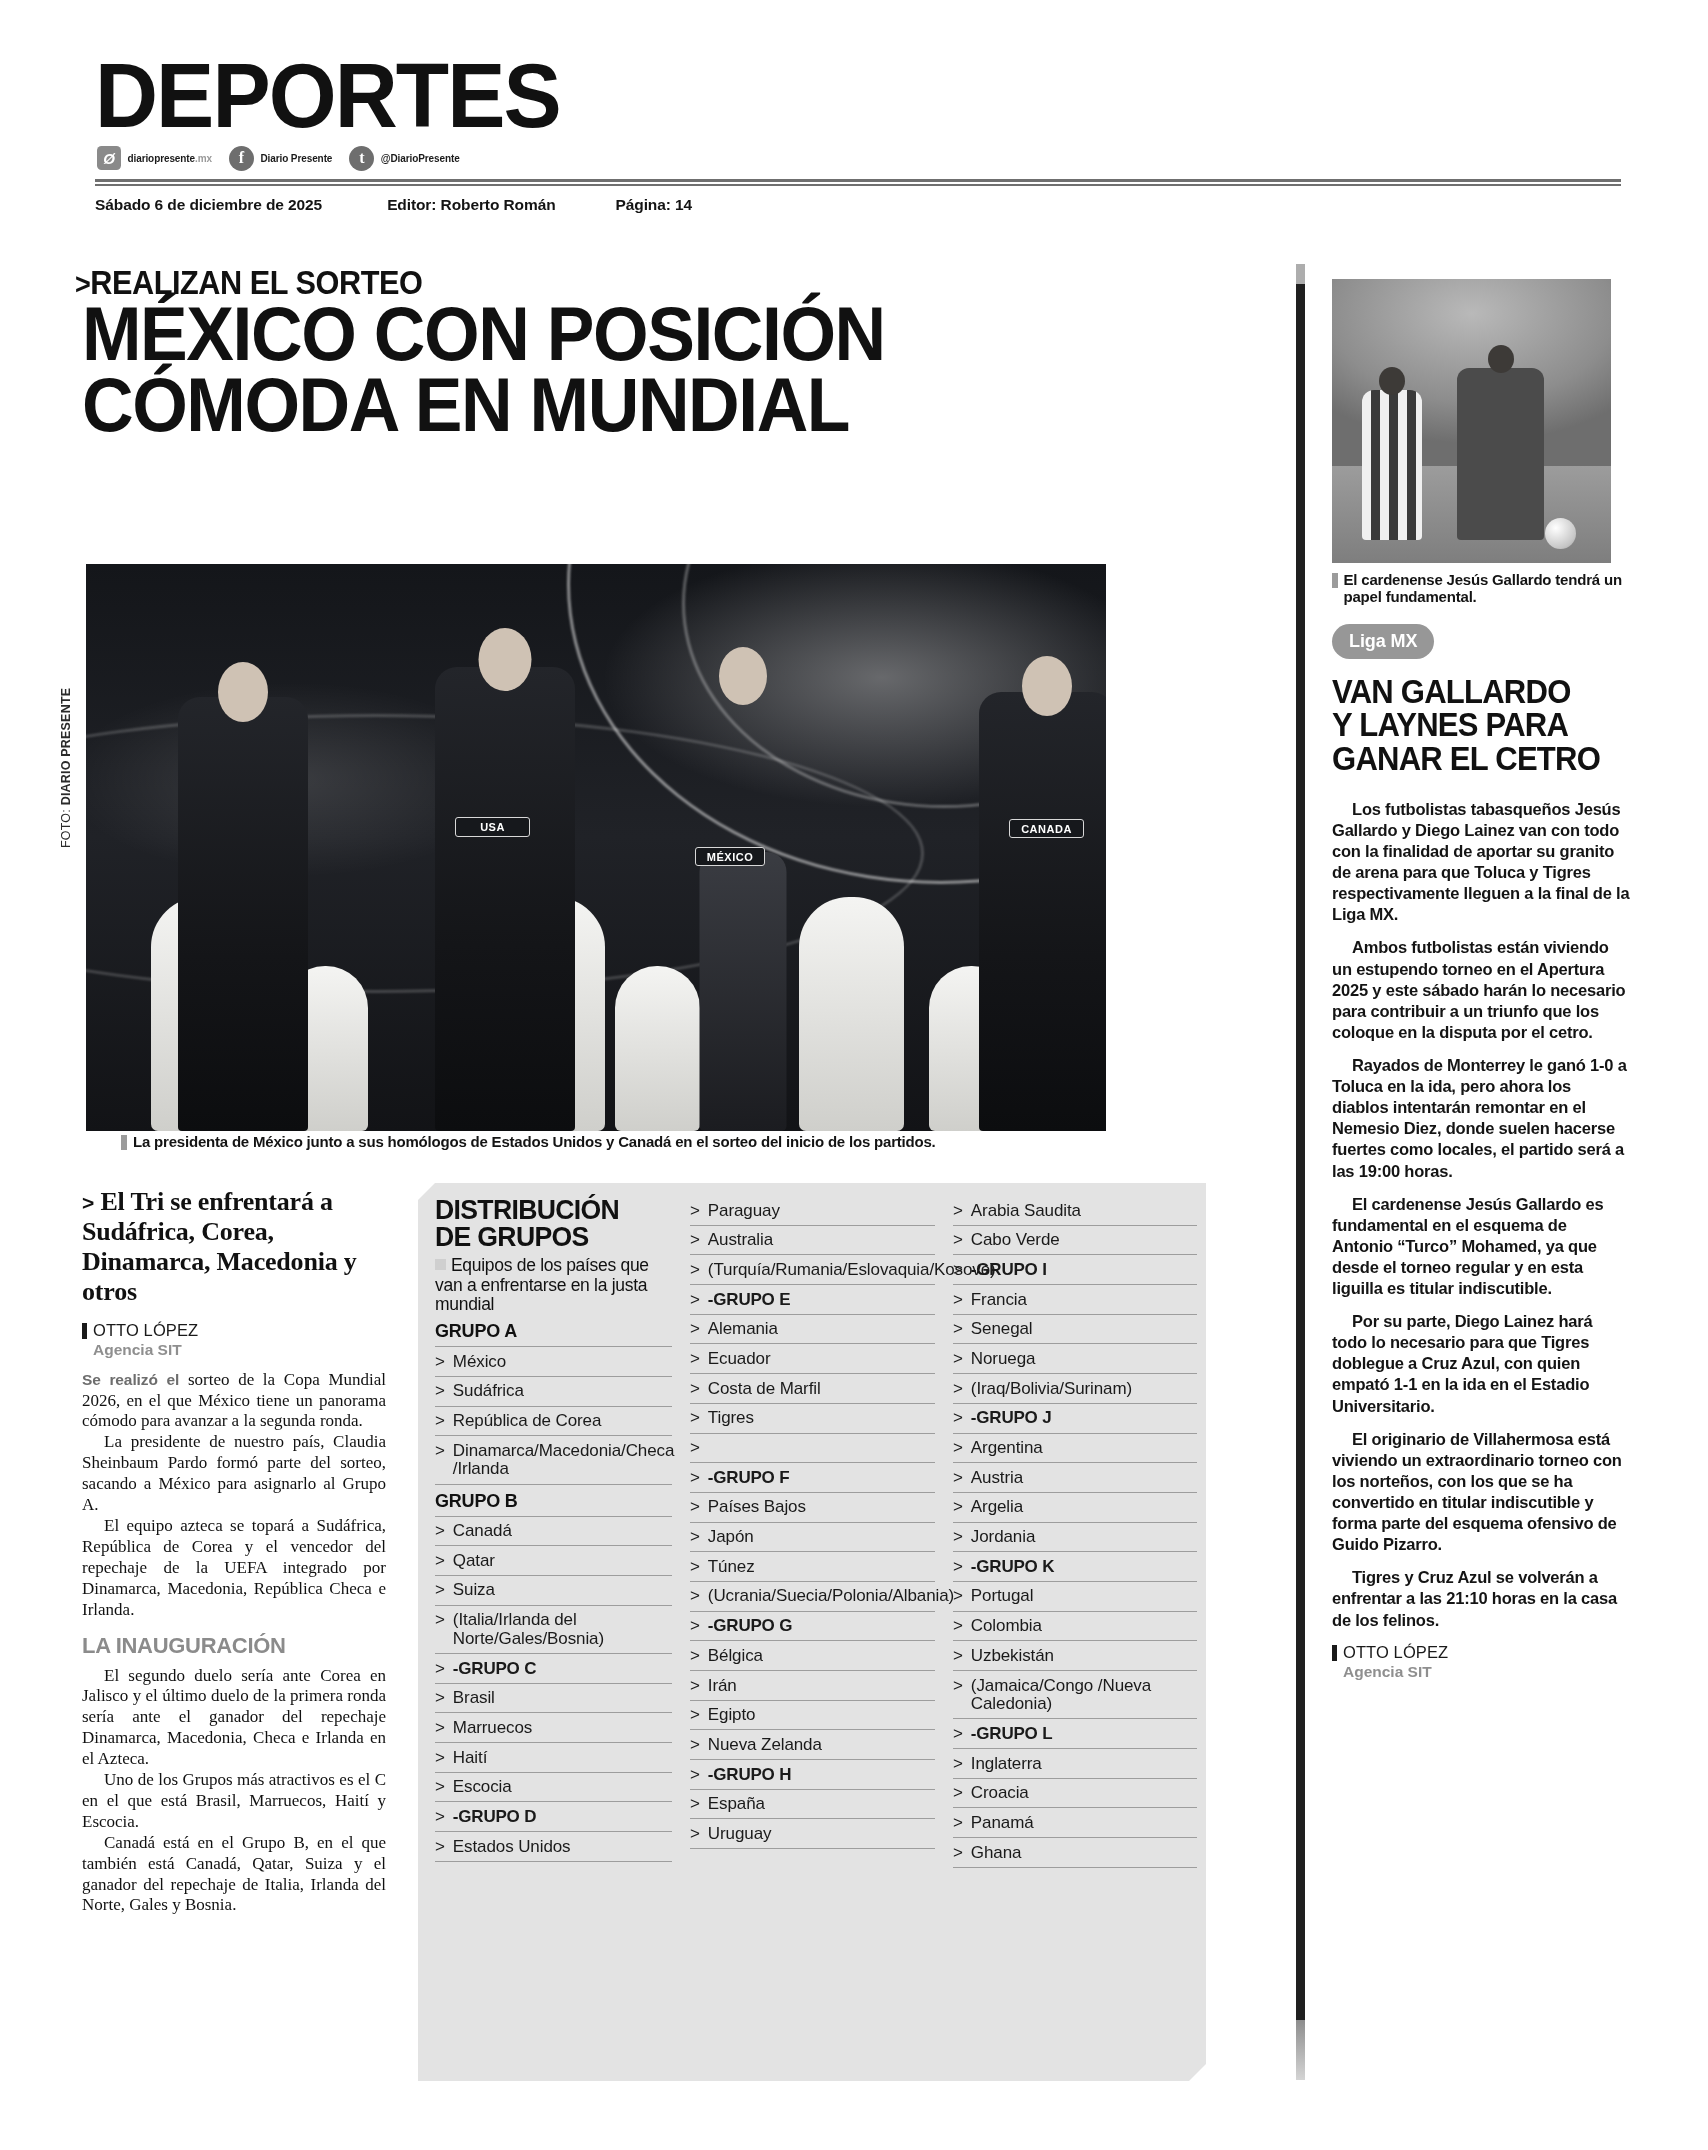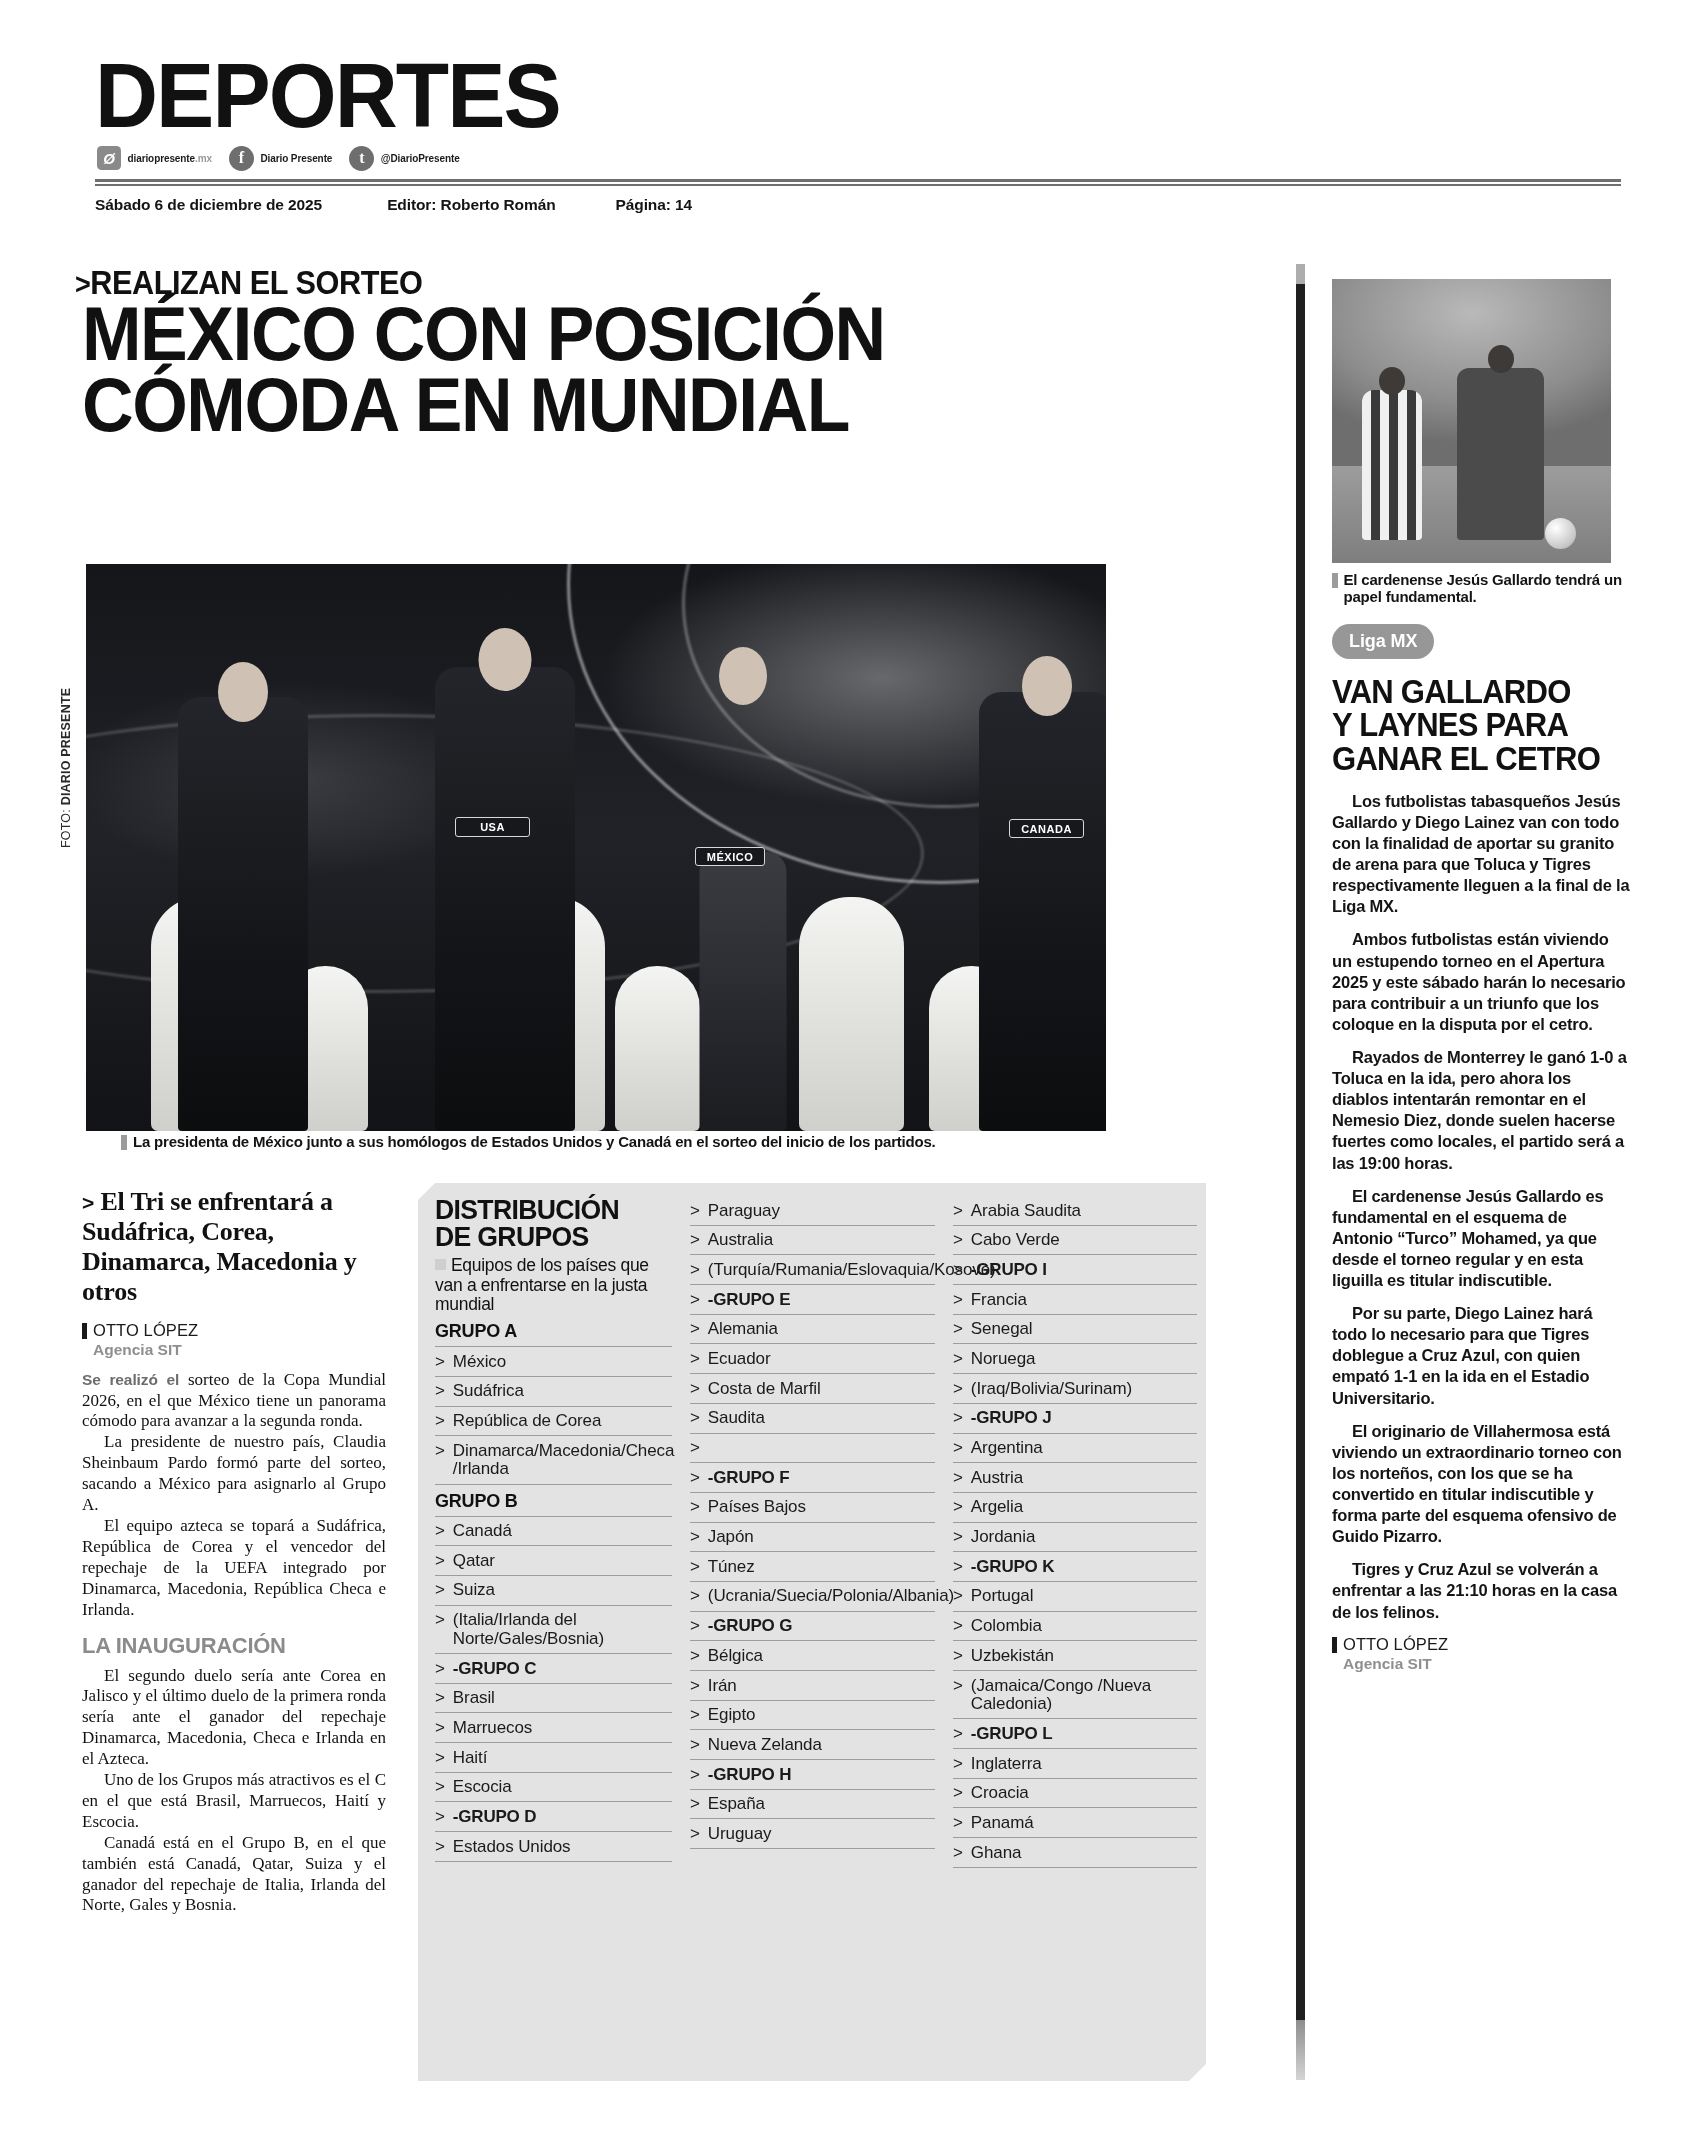--- a/index.html
+++ b/index.html
@@ -253,21 +253,21 @@
     display: inline-block; margin-top: 18px; background: #979797;
     color: #ffffff; font-size: 18px; font-weight: 700; letter-spacing: -0.1px;
     padding: 7px 17px; border-radius: 22px;
   }
   .side-headline {
     margin-top: 16px; font-size: 33px; font-weight: 700; line-height: 1.02;
     letter-spacing: -0.8px; color: #111111;
     transform: scaleX(0.94); transform-origin: left top;
   }
   .side-body {
-    margin-top: 15px; font-size: 16.5px; font-weight: 700; line-height: 1.28;
+    margin-top: 23px; font-size: 16.5px; font-weight: 700; line-height: 1.28;
     color: #141414; letter-spacing: -0.2px;
   }
   .side-body p { text-indent: 20px; margin-bottom: 12px; }
   .side-byline { margin-top: 7px; display: flex; align-items: flex-start; gap: 6px; }
 </style>
 </head>
 <body>
 
 <div class="page">
 
@@ -484,21 +484,21 @@
             <div class="g-item">
               <span class="chev">&gt;</span>
               <span class="txt">Ecuador</span>
             </div>
             <div class="g-item">
               <span class="chev">&gt;</span>
               <span class="txt">Costa de Marfil</span>
             </div>
             <div class="g-item">
               <span class="chev">&gt;</span>
-              <span class="txt">Saudita</span>
+              <span class="txt">Tigres</span>
             </div>
             <div class="g-item">
               <span class="chev">&gt;</span>
               <span class="txt"></span>
             </div>
             <div class="g-item hdr">
               <span class="chev">&gt;</span>
               <span class="txt">-GRUPO F</span>
             </div>
             <div class="g-item">

